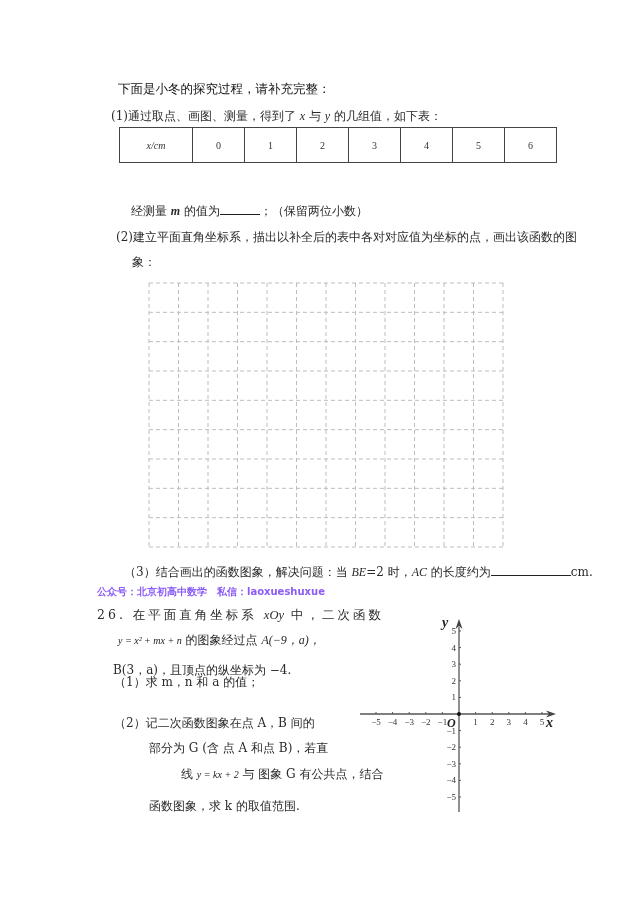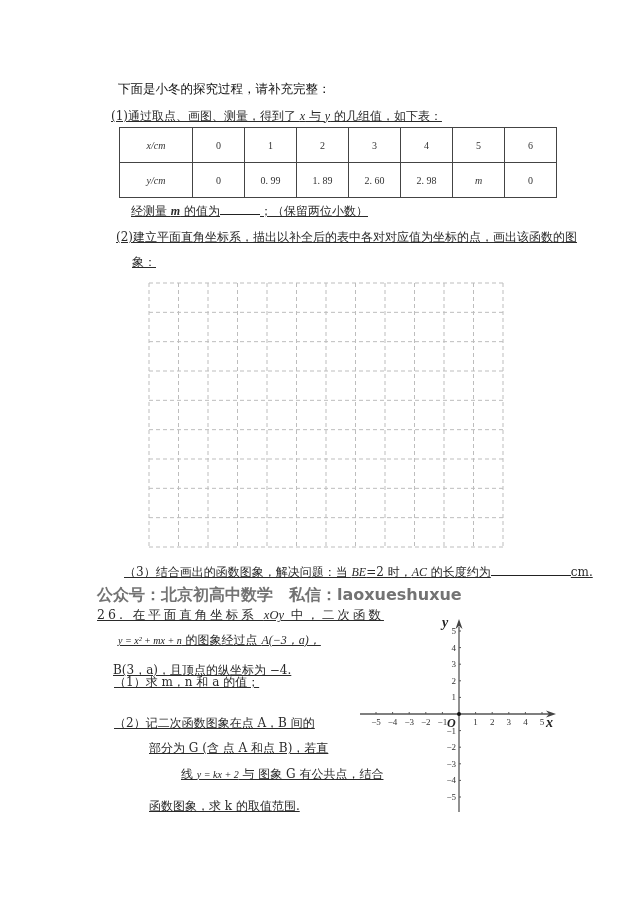--- a/index.html
+++ b/index.html
@@ -1,29 +1,29 @@
 <!DOCTYPE html>
 <html><head>
 <meta charset="utf-8">
 <style>
   html, body { margin: 0; padding: 0; background: #ffffff; }
   body { width: 640px; height: 905px; position: relative; overflow: hidden;
          font-family: "DejaVu Serif", "Liberation Serif", serif; color: #222; }
   .abs { position: absolute; white-space: nowrap; }
   .heading { font-family: "DejaVu Sans", sans-serif; font-weight: normal; font-size: 12.5px; color: #111; }
-  .txt { font-size: 12px; color: #2a2a2a; text-decoration: underline; }
+  .txt { font-size: 12px; color: #2a2a2a; }
   .it { font-style: italic; font-family: "Liberation Serif", serif; }
   .blank { display: inline-block; border-bottom: 1px solid #222; }
   table.data { position: absolute; left: 119px; top: 127px; border-collapse: collapse;
                font-family: "Liberation Serif", serif; font-size: 10px; color: #333; }
   table.data td { border: 1.3px solid #444; text-align: center; height: 34px; padding: 0; }
   table.data td.hd { width: 72px; }
   table.data td.c { width: 51px; }
   .grid-wrap { position: absolute; left: 148px; top: 282px; }
-  .bold-line { font-family: "DejaVu Sans", sans-serif; font-weight: bold; font-size: 16px; color: #737373; }
+  .bold-line { font-family: "DejaVu Sans", sans-serif; font-weight: bold; font-size: 10px; color: #8b5cf6; }
   .q26 { font-size: 12.5px; letter-spacing: 3px; }
   .math { font-family: "Liberation Serif", serif; font-style: italic; font-size: 10px; color: #222; }
   .axis-svg { position: absolute; left: 350px; top: 605px; }
 </style>
 </head>
 <body>
 
 <div class="abs heading" style="left:118px; top:81px;">下面是小冬的探究过程，请补充完整：</div>
 
 <div class="abs txt" style="left:111px; top:108px;">
@@ -34,30 +34,20 @@
   <tbody>
       <tr>
     <td class="hd it">x/cm</td>
     <td class="c">0</td>
     <td class="c">1</td>
     <td class="c">2</td>
     <td class="c">3</td>
     <td class="c">4</td>
     <td class="c">5</td>
     <td class="c">6</td>
-  </tr>
-  <tr>
-    <td class="hd it">y/cm</td>
-    <td class="c">0</td>
-    <td class="c">0. 99</td>
-    <td class="c">1. 89</td>
-    <td class="c">2. 60</td>
-    <td class="c">2. 98</td>
-    <td class="c it">m</td>
-    <td class="c">0</td>
   </tr>
 </tbody>
   </table>
 
 <div class="abs txt" style="left:131px; top:203px;">
   <span>经测量 </span><span class="it" style="font-weight:bold;">m</span><span> 的值为</span><span class="blank" style="width:40px;"></span><span>；（保留两位小数）</span>
 </div>
 
 <div class="abs txt" style="left:116px; top:229px;">(2)建立平面直角坐标系，描出以补全后的表中各对对应值为坐标的点，画出该函数的图</div>
 <div class="abs txt" style="left:132px; top:254px;">象：</div>
@@ -93,21 +83,21 @@
 <div class="abs txt" style="left:124px; top:564px;">
   <span>（3）结合画出的函数图象，解决问题：当 </span><span class="it">BE</span><span>=2 时，</span><span class="it">AC</span><span> 的长度约为</span><span class="blank" style="width:80px; border-bottom-width:1.5px;"></span><span>cm.</span>
 </div>
 
 <div class="abs bold-line" style="left:97px; top:585px;">公众号：北京初高中数学　私信：laoxueshuxue</div>
 
 <div class="abs txt q26" style="left:97px; top:607px;">
   <span>26. 在平面直角坐标系 </span><span class="it" style="letter-spacing:0;">xOy</span><span> 中，二次函数</span>
 </div>
 <div class="abs txt" style="left:118px; top:632px;">
-  <span class="math">y = x² + mx + n</span><span> 的图象经过点 </span><span class="it">A(−3，a)，</span>
+  <span class="math">y = x² + mx + n</span><span> 的图象经过点 </span><span class="it">A(−9，a)，</span>
 </div>
 <div class="abs txt" style="left:113px; top:662px;">B(3，a)，且顶点的纵坐标为 −4.</div>
 <div class="abs txt" style="left:114px; top:674px;">（1）求 m，n 和 a 的值；</div>
 <div class="abs txt" style="left:114px; top:715px;">（2）记二次函数图象在点 A，B 间的</div>
 <div class="abs txt" style="left:149px; top:740px;">部分为 G (含 点 A 和点 B)，若直</div>
 <div class="abs txt" style="left:149px; top:766px;margin-left:32px;">
   <span>线 </span><span class="math">y = kx + 2</span><span> 与 图象 G 有公共点，结合</span>
 </div>
 <div class="abs txt" style="left:149px; top:798px;text-align:center;">函数图象，求 k 的取值范围.</div>
 

